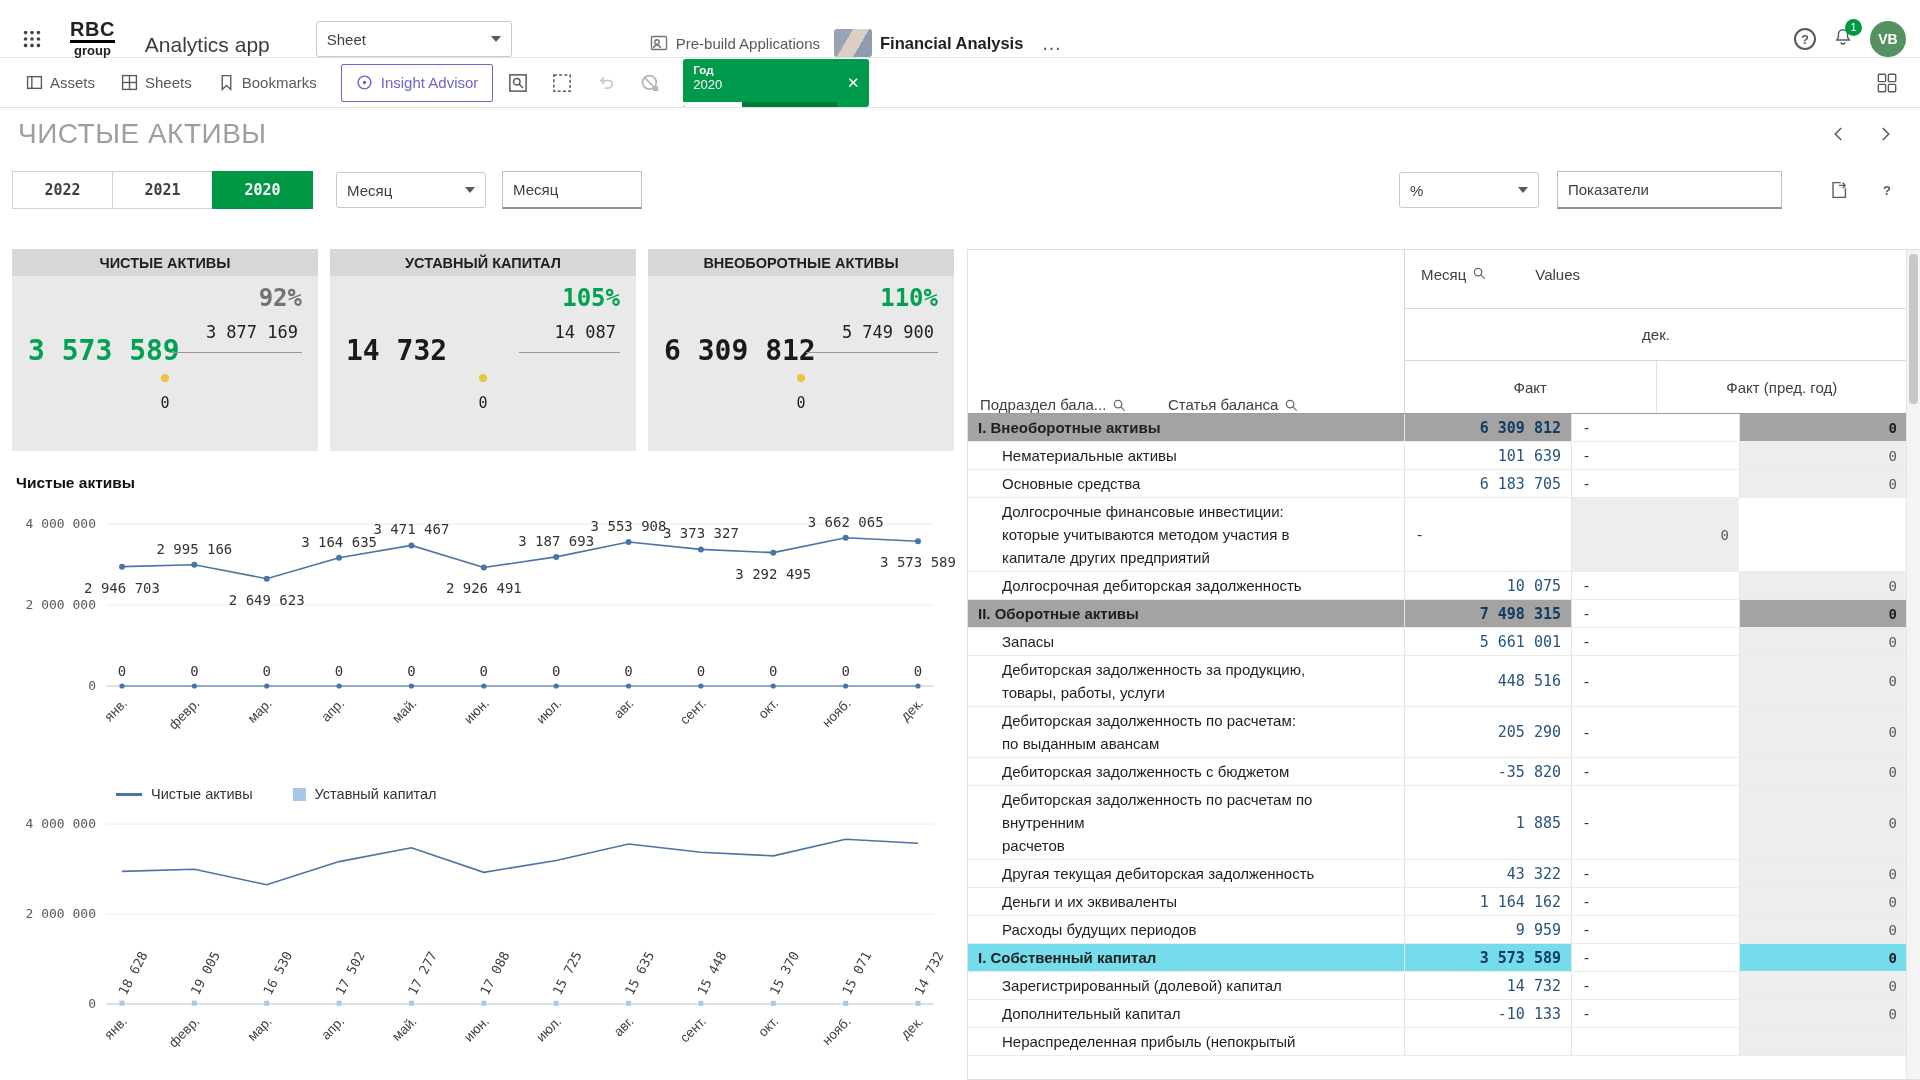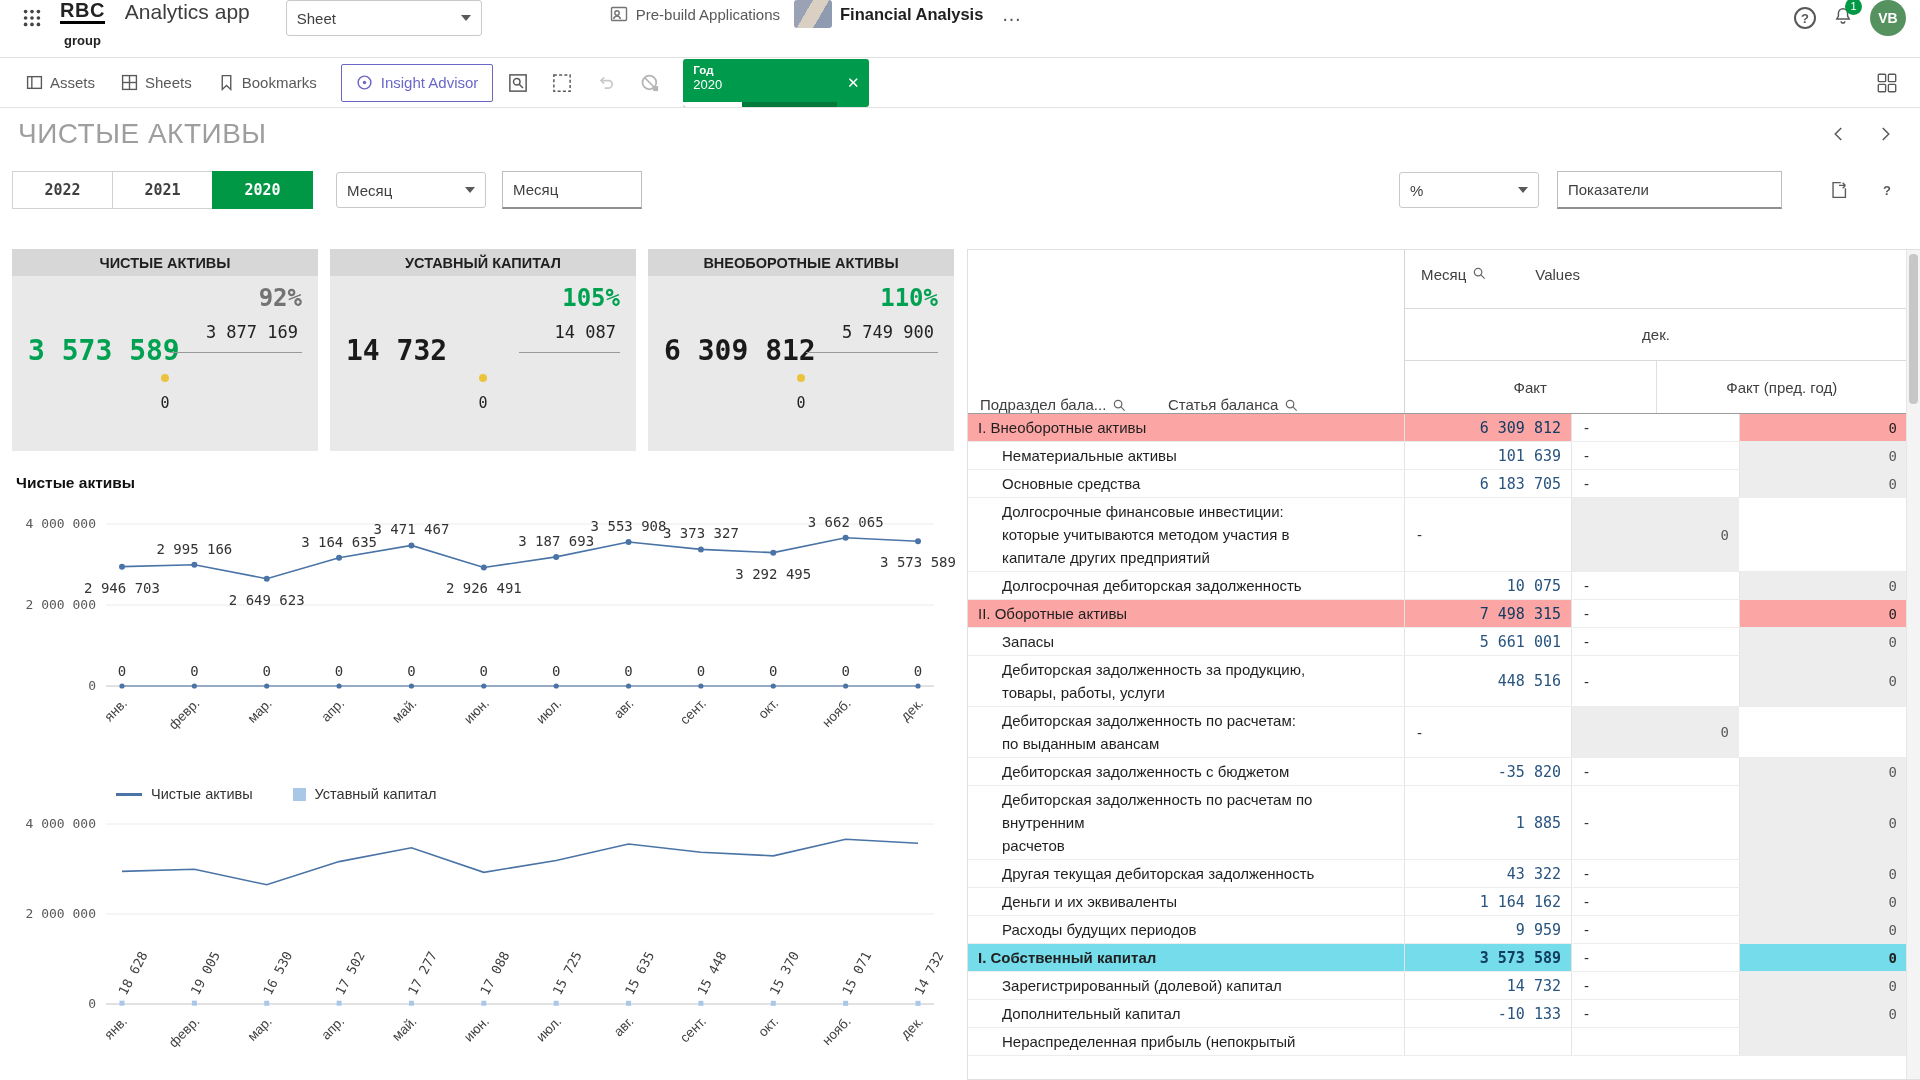--- a/index.html
+++ b/index.html
@@ -3,25 +3,25 @@
 <meta charset="utf-8">
 <style>
   *{box-sizing:border-box;margin:0;padding:0}
   html,body{width:1920px;height:1080px;overflow:hidden;background:#fff;
     font-family:"Liberation Sans",sans-serif;color:#222}
   button{font-family:inherit;cursor:pointer}
   #app{position:relative;width:1920px;height:1080px;background:#fff}
 
   
   .header{position:absolute;top:0;left:0;right:0;height:58px;border-bottom:1px solid #e2e2e2;
-    display:flex;align-items:flex-start;padding:0 14px;gap:10px;background:#fff;z-index:5}
+    display:flex;align-items:flex-end;padding:0 14px;gap:20px;background:#fff;z-index:5}
   .icon-btn{width:36px;height:36px;display:flex;align-items:center;justify-content:center;border:none;background:none}
   .logo{display:flex;flex-direction:column;align-items:center;line-height:1}
   .logo .rbc{font-size:20px;font-weight:800;border-bottom:3px solid #000;padding-bottom:1px;letter-spacing:.5px}
-  .logo .grp{font-size:13px;font-weight:700;margin-top:10px}
+  .logo .grp{font-size:13px;font-weight:700;margin-top:1px}
   .app-title{font-size:21px;color:#3d3d3d;margin-left:10px}
   .select{height:36px;border:1px solid #c9c9c9;border-radius:3px;background:#fff;display:flex;
     align-items:center;justify-content:space-between;padding:0 10px;font-size:15px;color:#404040;cursor:pointer}
   .sheet-select{width:196px;margin-left:26px}
   .caret{width:0;height:0;border-left:5px solid transparent;border-right:5px solid transparent;border-top:6px solid #595959}
   .hdr-center{display:flex;align-items:center;gap:14px;margin-left:118px}
   .prebuild{display:flex;align-items:center;gap:8px;font-size:15px;color:#595959;background:none;border:none}
   .thumb{width:38px;height:28px;border-radius:3px;
     background:linear-gradient(120deg,#9aa3b5 0 35%,#d9cfc2 35% 65%,#8e9bb0 65%)}
   .fa-label{font-size:16.5px;color:#1f1f1f;font-weight:600}
@@ -119,21 +119,21 @@
   .hr3 > div{flex:1;display:flex;align-items:center;justify-content:center;font-size:15px;color:#404040;border-left:1px solid #e0e0e0}
   .hr3 > div:first-child{border-left:none}
   .tbody{width:939px}
   .trow{display:grid;grid-template-columns:436px 167px 168px 168px;border-bottom:1px solid #ececec}
   .c-label{padding:2px 8px 2px 34px;font-size:15px;line-height:23px;color:#1f1f1f;display:flex;align-items:center;white-space:pre-line}
   .c-num{font-family:"DejaVu Sans Mono",monospace;font-size:15px;display:flex;align-items:center;
     justify-content:flex-end;padding-right:10px;border-left:1px solid #e5e5e5}
   .c-fact{color:#28547f}
   .c-ratio{justify-content:flex-start;padding-left:12px;color:#333;font-family:"Liberation Sans",sans-serif;font-size:15px}
   .c-prev{background:#ededed;color:#595959;font-size:14px}
-  .s-warm .c-label,.s-warm .c-fact,.s-warm .c-prev{background:#fca5a5;font-weight:400}
+  .s-warm .c-label,.s-warm .c-fact,.s-warm .c-prev{background:#a3a3a3;font-weight:700}
   .s-cool .c-label,.s-cool .c-fact,.s-cool .c-prev{background:#74dcea;font-weight:700}
   .s-warm .c-label,.s-cool .c-label{padding-left:10px}
   .s-warm .c-fact,.s-cool .c-fact{color:#123c63}
   .s-warm .c-prev,.s-cool .c-prev{color:#222}
   .scrollbar{position:absolute;top:0;right:0;bottom:0;width:14px;background:#f4f4f4;border-left:1px solid #e6e6e6}
   .sthumb{position:absolute;top:4px;left:2px;width:9px;height:150px;border-radius:4px;background:#c7c7c7}
 </style>
 </head>
 <body>
 
@@ -569,20 +569,21 @@
       <div class="c-label">Дебиторская задолженность за продукцию,
 товары, работы, услуги</div>
       <div class="c-num c-fact">448 516</div>
       <div class="c-num c-ratio">-</div>
       <div class="c-num c-prev">0</div>
     </div>
 
     <div class="trow">
       <div class="c-label">Дебиторская задолженность по расчетам:
 по выданным авансам</div>
+      <div class="c-num c-fact">205 290</div>
       <div class="c-num c-ratio">-</div>
       <div class="c-num c-prev">0</div>
     </div>
 
     <div class="trow">
       <div class="c-label">Дебиторская задолженность с бюджетом</div>
       <div class="c-num c-fact">-35 820</div>
       <div class="c-num c-ratio">-</div>
       <div class="c-num c-prev">0</div>
     </div>

